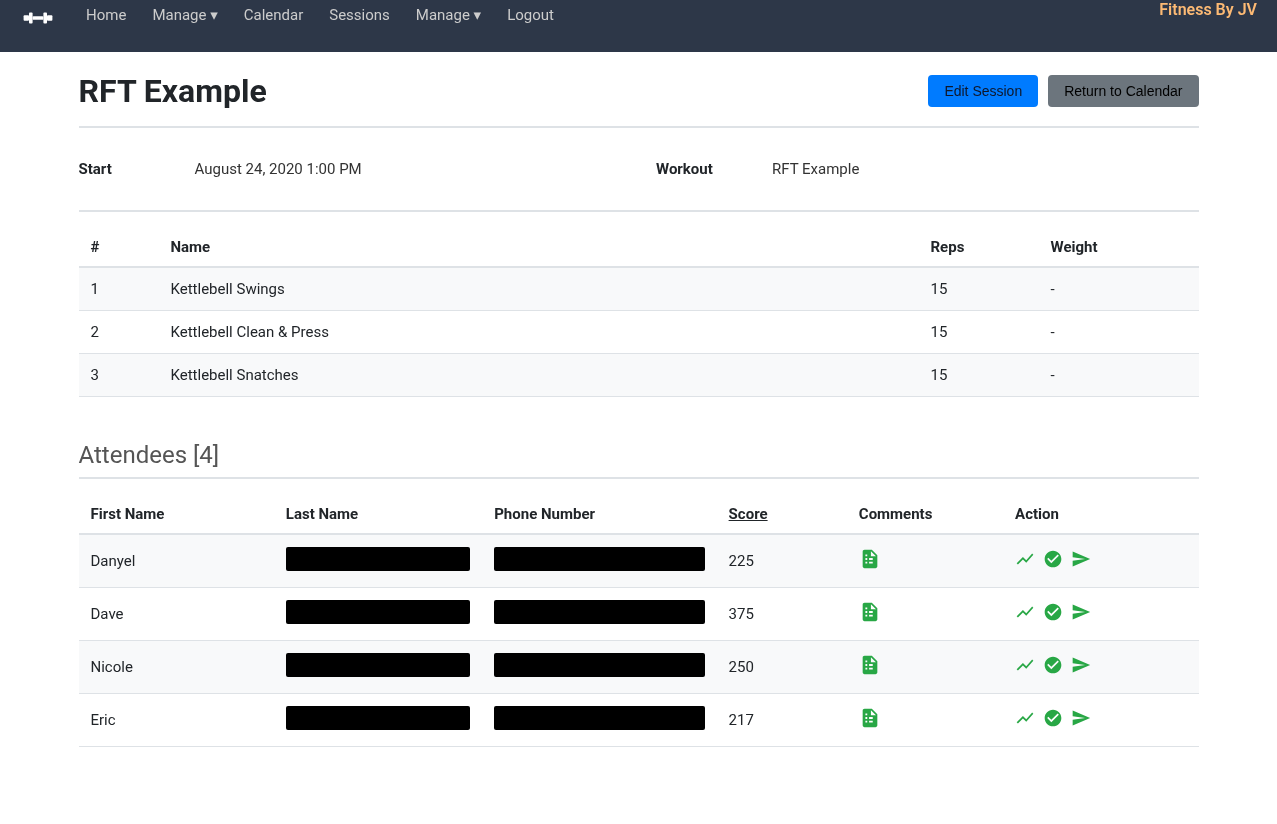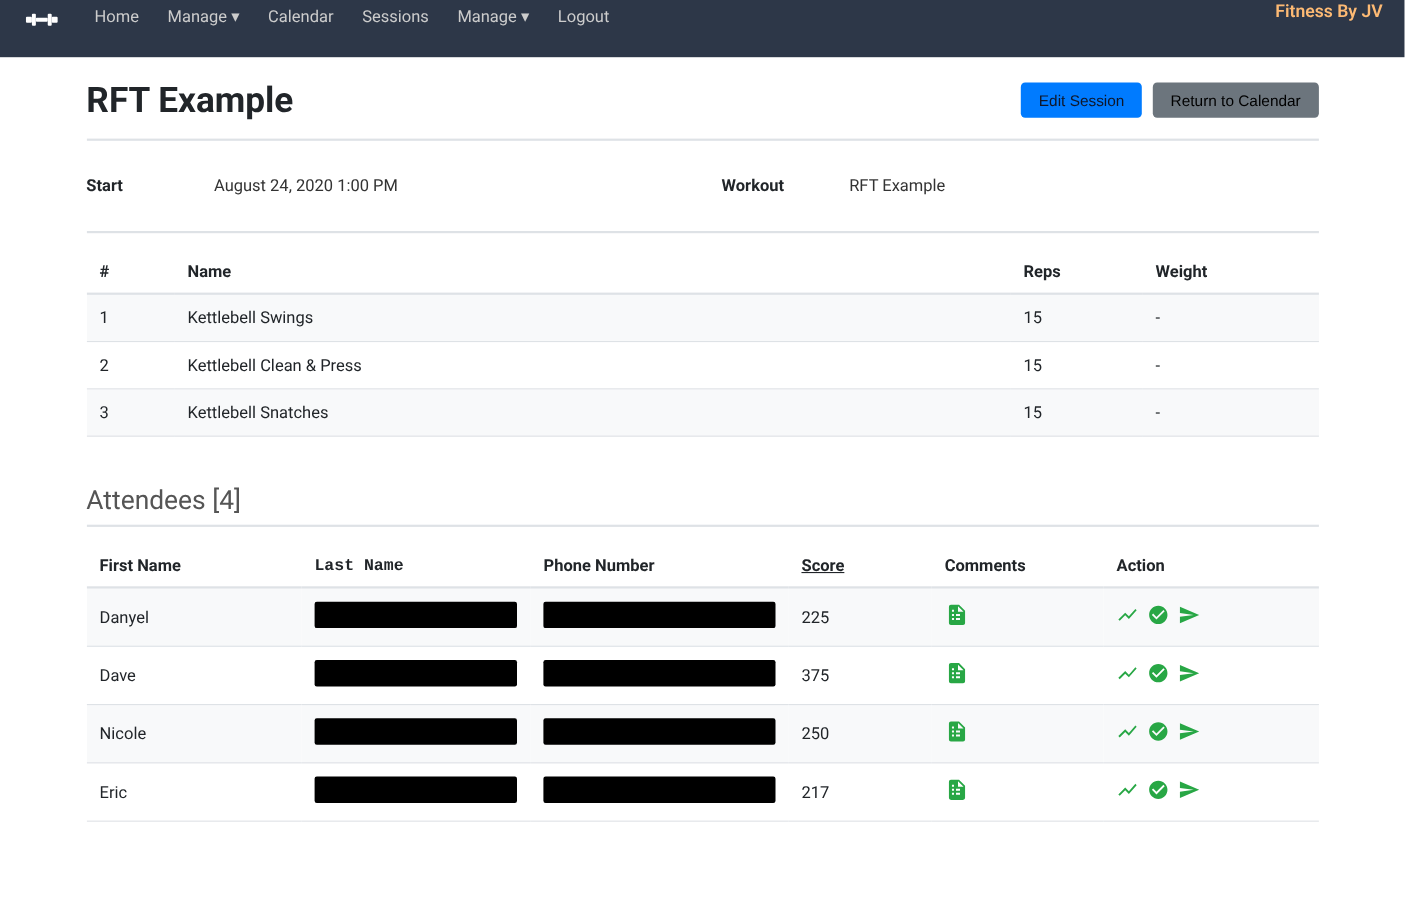--- a/index.html
+++ b/index.html
@@ -133,21 +133,21 @@
     .icon-doc { color: #28a745; font-size: 20px; cursor: pointer; }
 
     
     .col-num { width: 80px; }
     .col-name { }
     .col-reps { width: 120px; }
     .col-weight { width: 160px; }
 
     
     .col-fname { width: 150px; }
-    .col-lname { width: 160px; font-family: Liberation Mono, monospace; }
+    .col-lname { width: 160px; }
     .col-phone { width: 180px; }
     .col-score { width: 100px; text-decoration: underline; }
     .col-comments { width: 120px; }
     .col-action { width: 150px; }
   </style>
 </head>
 <body>
 
 <nav>
   <div class="nav-logo">

